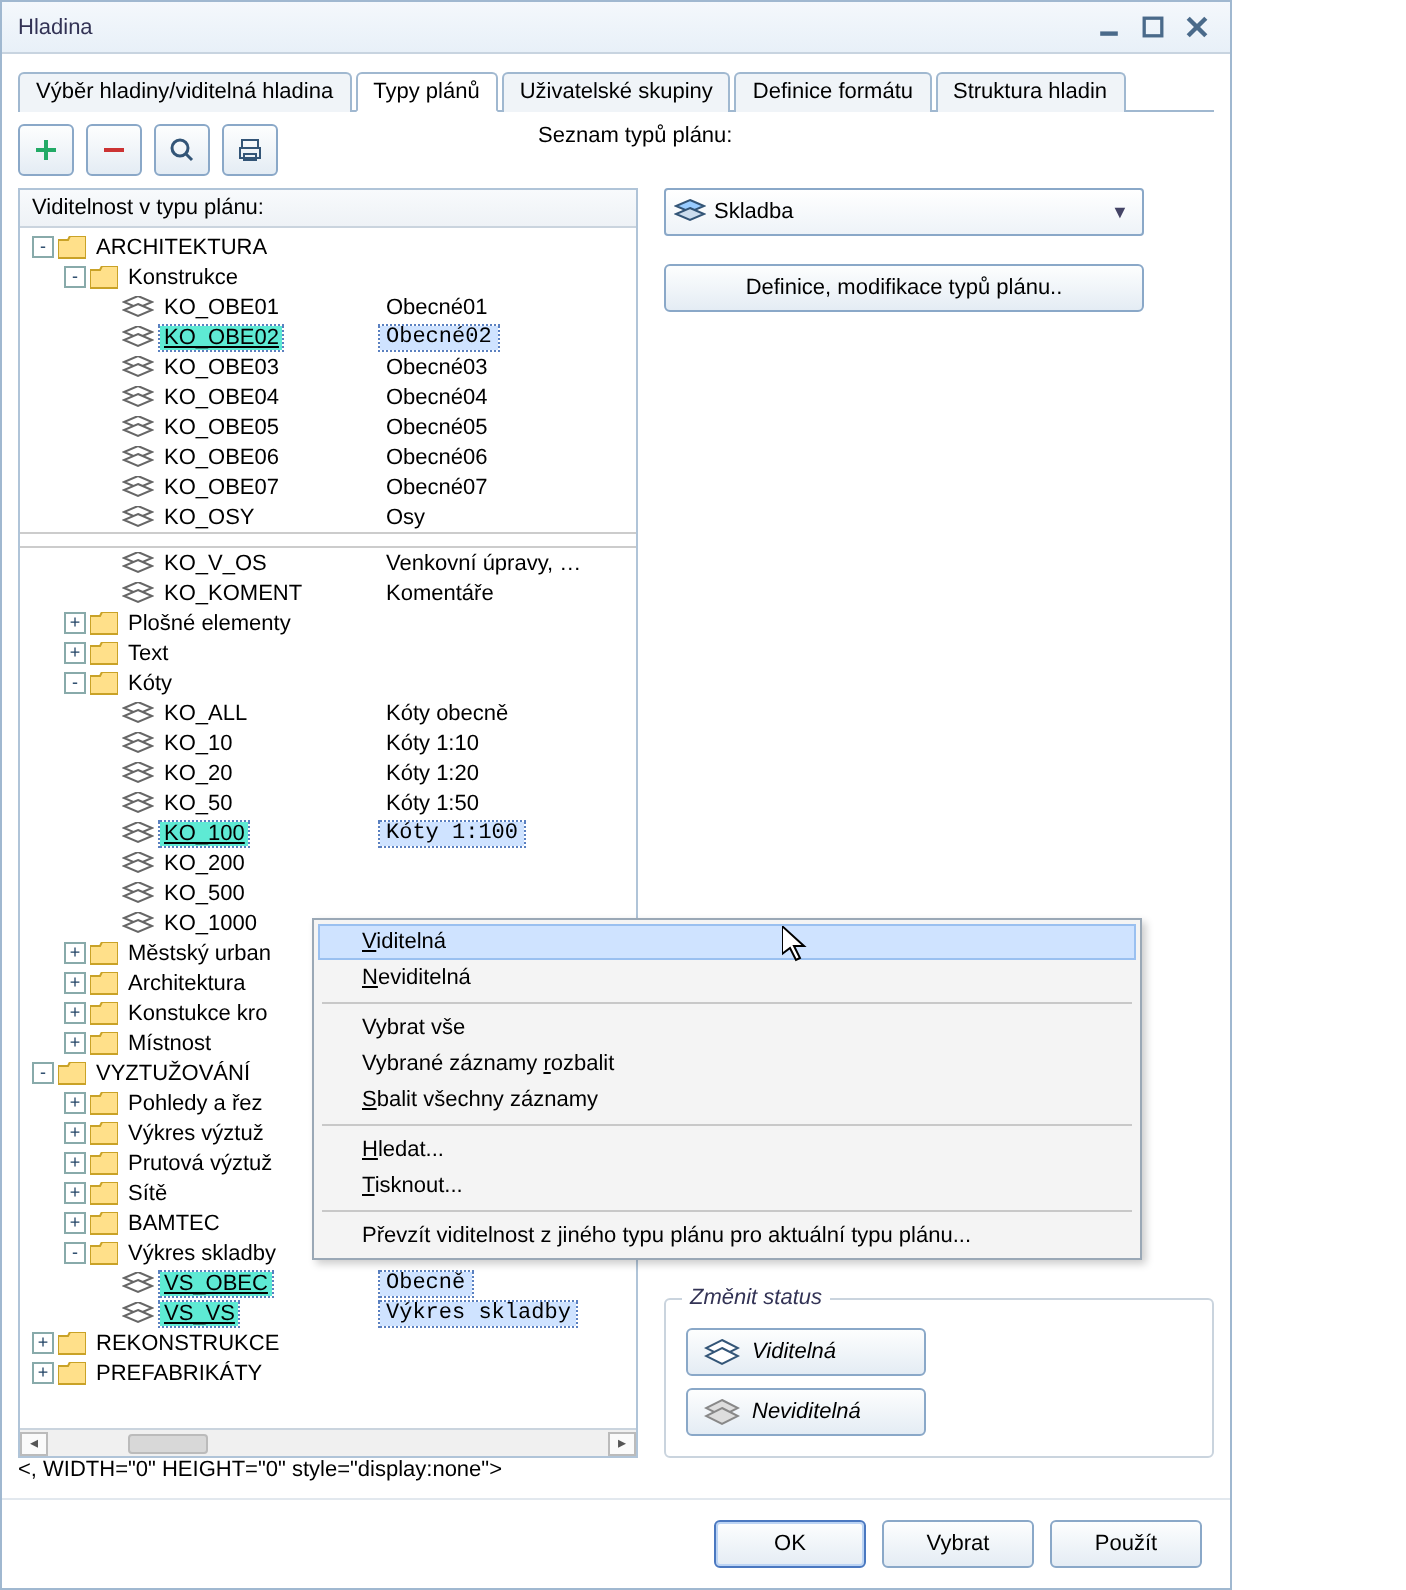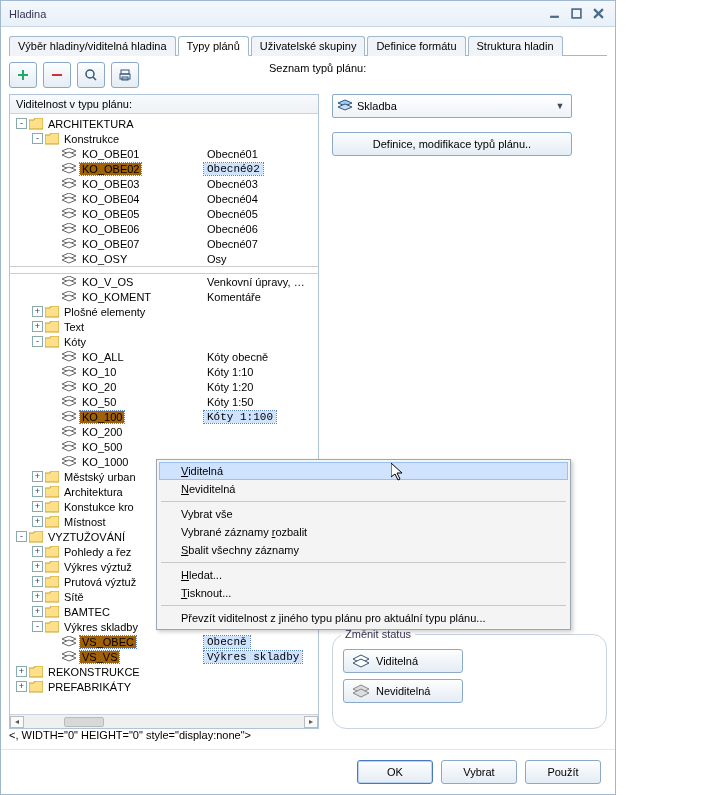--- a/index.html
+++ b/index.html
@@ -21,34 +21,34 @@
 .col-header { padding: 3px 6px; background: linear-gradient(#f8fafc,#eef2f6); border-bottom: 1px solid #cad4de; }
 .tree-wrap { flex: 1; overflow: auto; background: #fff; position: relative; }
 .tree { padding: 2px 0; }
 .tree-row { display: flex; align-items: center; height: 15px; white-space: nowrap; cursor: pointer; }
 .indent { display: inline-block; }
 .expander { width: 11px; height: 11px; border: 1px solid #8aa; display: inline-flex; align-items: center; justify-content: center; font-size: 9px; line-height: 1; color: #246; margin-right: 2px; cursor: pointer; background: #fff; }
 .expander.none { border: none; background: none; }
 .folder-icon { width: 14px; height: 12px; margin-right: 3px; display: inline-block; }
 .layer-icon { width: 16px; height: 12px; margin-right: 3px; display: inline-block; }
 .row-label { padding: 0 2px; }
-.row-label.sel { background: #a16207; outline: 1px dotted #5a80c0; }
-.row-desc { position: absolute; left: 194px; padding: 0 3px; }
+.row-label.sel { background: #5eead4; outline: 1px dotted #5a80c0; text-decoration: underline; }
+.row-desc { position: absolute; left: 180px; padding: 0 3px; }
 .row-desc.sel { background: #cfe3ff; outline: 1px dotted #5a80c0; font-family: Liberation Mono, monospace; }
 .hscroll { height: 14px; border-top: 1px solid #cad4de; background: #f0f0f0; display: flex; align-items: center; }
 .hscroll .arrow { width: 14px; height: 12px; border: 1px solid #bbb; background: #fafafa; display:flex;align-items:center;justify-content:center;font-size:8px;color:#555; }
 .hscroll .track { flex:1; height: 12px; background: #f0f0f0; position:relative; }
 .hscroll .thumb { position:absolute; left:40px; width:40px; height:10px; top:1px; background:#d8d8d8; border:1px solid #bbb; border-radius:2px; }
 .right-col { flex: 1; display: flex; flex-direction: column; }
 .right-label { margin-bottom: 4px; }
 .combo { width: 240px; height: 24px; border: 1px solid #8aa8c8; background: linear-gradient(#fff,#eef3f8); display: flex; align-items: center; padding: 0 4px; cursor: pointer; border-radius: 2px; margin-bottom: 14px; }
 .combo .ci { display:flex;align-items:center; gap:4px; flex:1; }
 .combo .cd { width: 14px; text-align: center; color: #446; font-size: 9px; }
 .wide-btn { width: 240px; height: 24px; border: 1px solid #8aa8c8; background: linear-gradient(#fdfefe,#e4ecf4); border-radius: 3px; cursor: pointer; }
-.status-group { border: 1px solid #cad4de; border-radius: 14px; padding: 8px 10px 25px; margin-top: auto; position: relative; }
+.status-group { border: 1px solid #cad4de; border-radius: 3px; padding: 8px 10px 10px; margin-top: auto; position: relative; font-style: italic; }
 .status-group .legend { position: absolute; top: -7px; left: 8px; background: #fff; padding: 0 4px; color: #335; }
 .status-btn { display: flex; align-items: center; gap: 6px; height: 24px; border: 1px solid #8aa8c8; background: linear-gradient(#fdfefe,#e4ecf4); border-radius: 3px; padding: 0 8px; margin-top: 6px; cursor: pointer; width: 120px; }
 .footer { padding: 10px 14px; display: flex; justify-content: flex-end; gap: 8px; border-top: 1px solid #e2e8ee; }
 .dlg-btn { width: 76px; height: 24px; border: 1px solid #8aa8c8; background: linear-gradient(#fdfefe,#e4ecf4); border-radius: 3px; cursor: pointer; text-align: center; }
 .dlg-btn.primary { border-color: #4a78c0; box-shadow: 0 0 0 1px #bcd4f4 inset; }
 .context-menu { position: absolute; left: 155px; top: 432px; width: 415px; background: #f4f4f4; border: 1px solid #9aa8b6; box-shadow: 2px 2px 4px rgba(0,0,0,.2); padding: 2px; z-index: 100; }
 .cm-item { padding: 3px 20px 3px 22px; cursor: pointer; }
 .cm-item.hover { background: #cfe3ff; border: 1px solid #9ac0f0; padding: 2px 19px 2px 21px; }
 .cm-sep { height: 1px; background: #c8c8c8; margin: 3px 2px; }
 .cursor { position: absolute; left: 390px; top: 436px; z-index: 200; pointer-events:none; }

